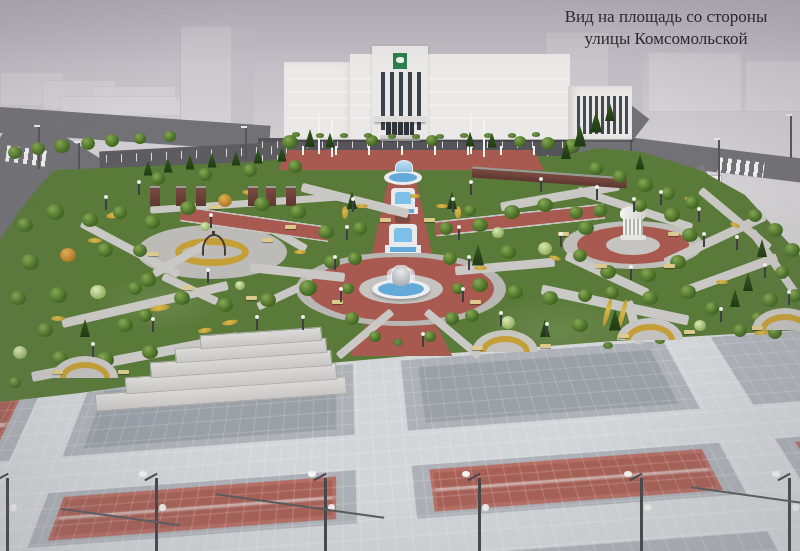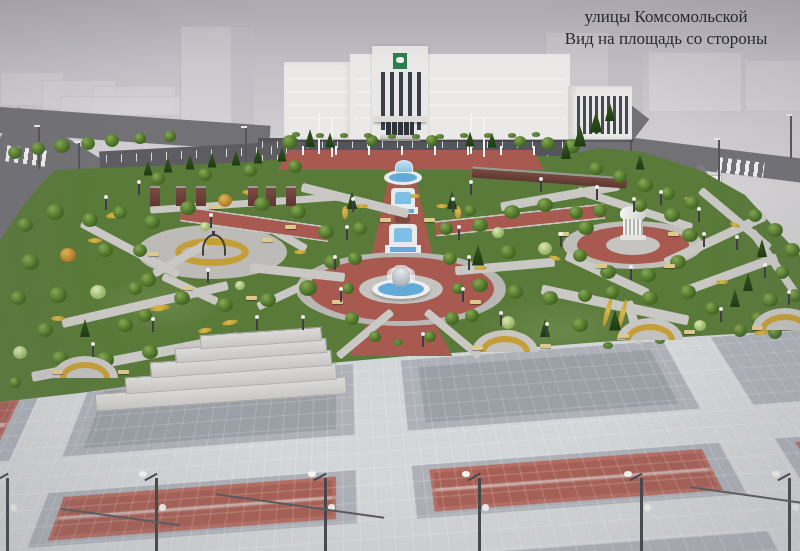--- a/index.html
+++ b/index.html
@@ -503,18 +503,18 @@
         <div class="arm"></div>
         <div class="head"></div>
         <div class="globe"></div>
       </div>
       <div class="rail" style="left: 215px; top: 505px; width: 170px; transform: rotate(8deg);"></div>
       <div class="rail" style="left: 60px; top: 516px; width: 120px; transform: rotate(8deg);"></div>
       <div class="rail" style="left: 690px; top: 498px; width: 170px; transform: rotate(8deg);"></div>
     </div>
 
   <div id="caption">
+    <div>Вид на площадь со стороны</div>
     <div>улицы Комсомольской</div>
-    <div>Вид на площадь со стороны</div>
   </div>
 
   <div id="vignette"></div>
 </div>
 
 </body></html>

